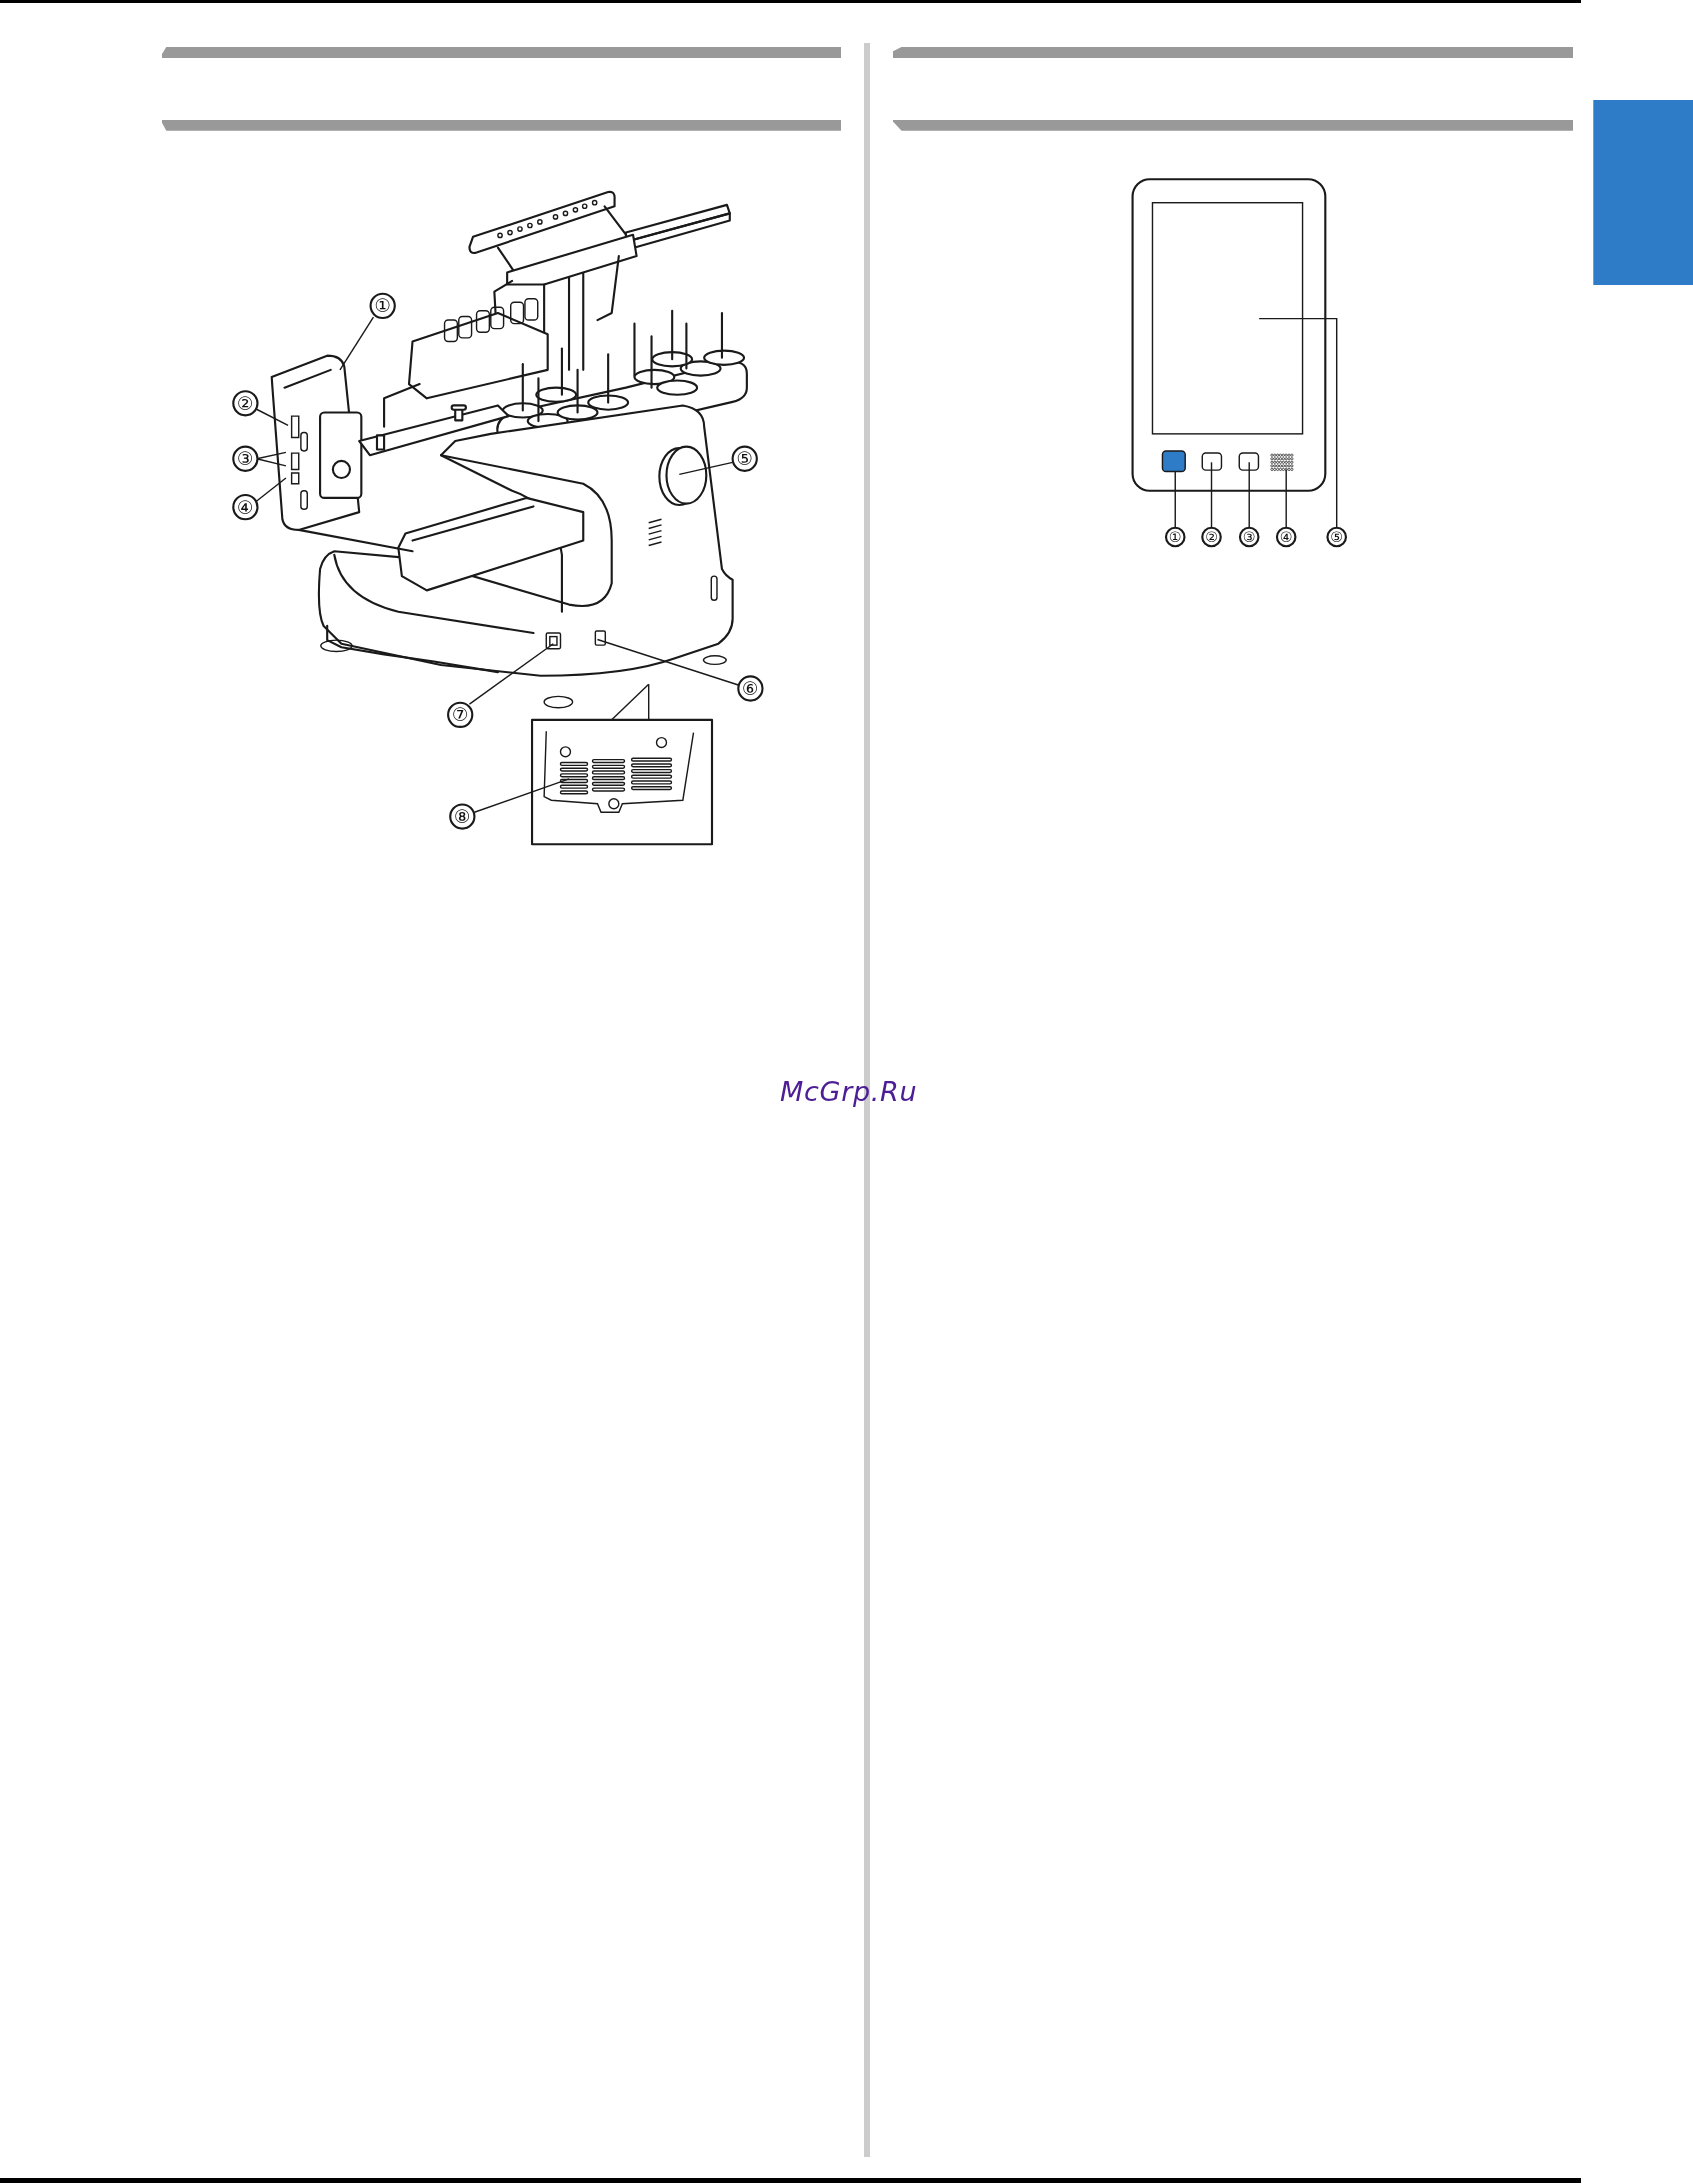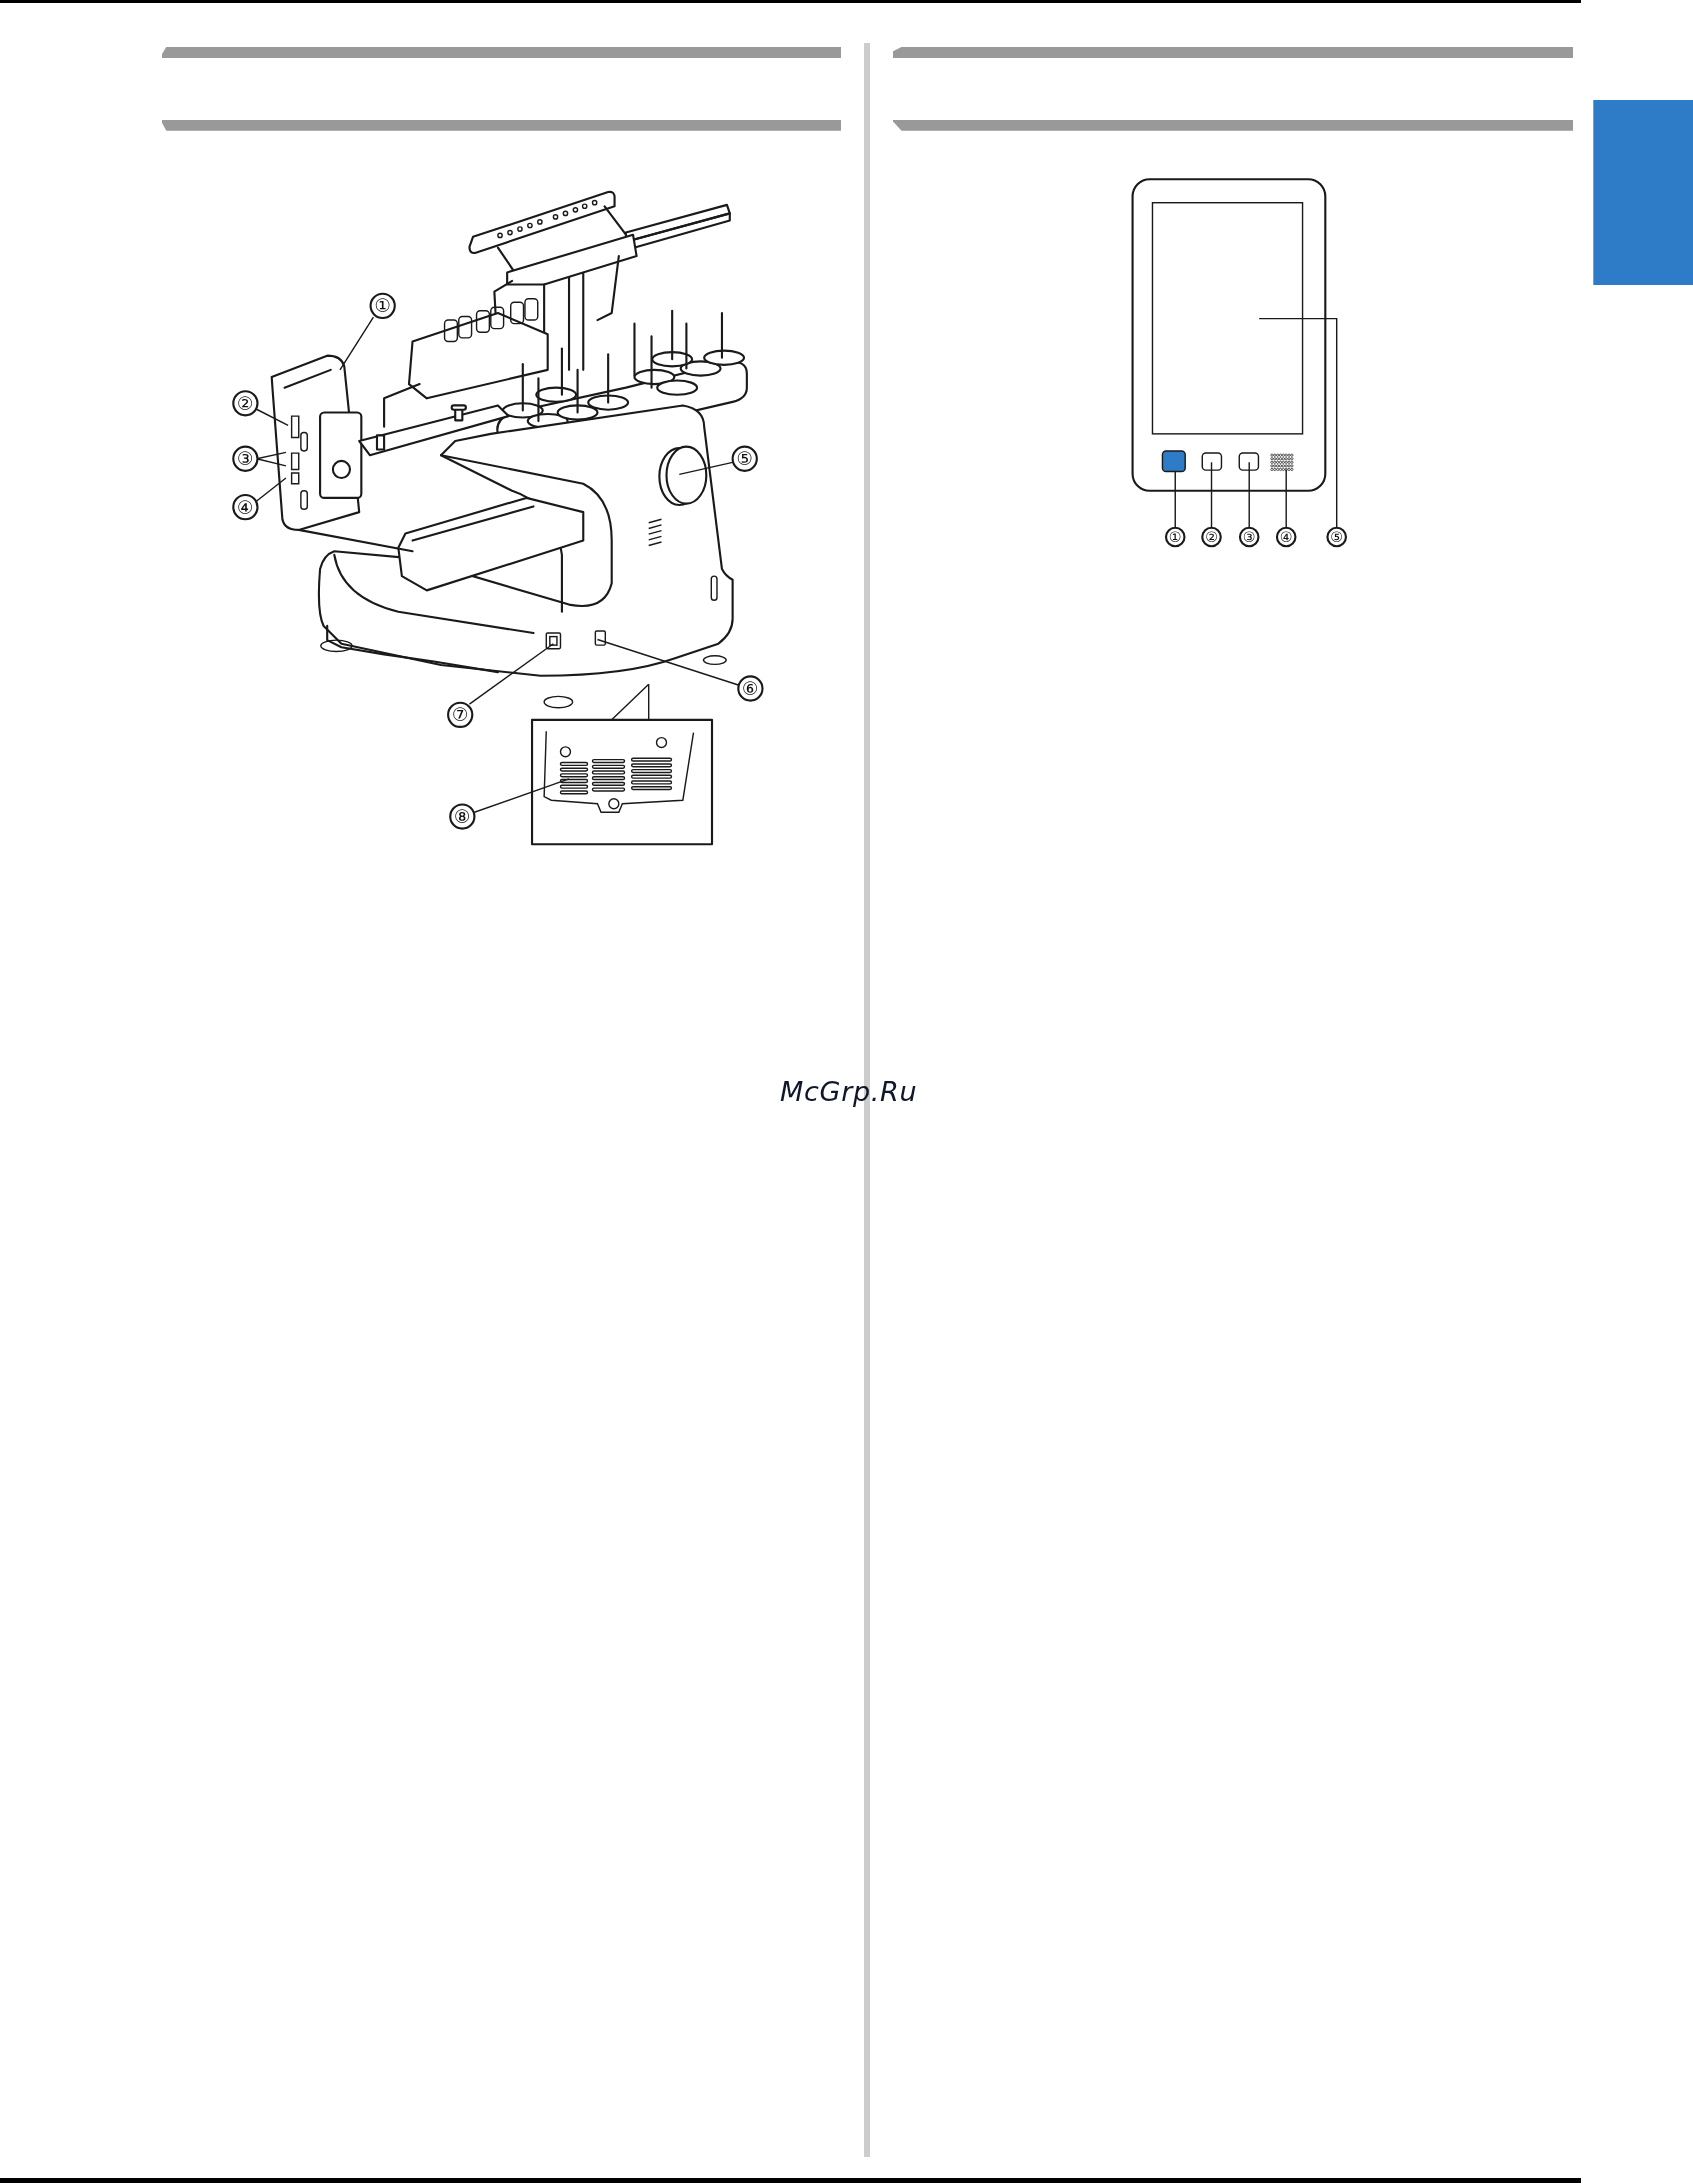--- a/index.html
+++ b/index.html
@@ -11,21 +11,21 @@
   .divider { left: 864px; top: 43px; width: 5.7px; height: 2114px; background: #cccccc; }
   .bar { height: 11.4px; background: #999999; }
   .bar-top-left  { left: 162px;  top: 47px;  width: 679px;  clip-path: polygon(4.3px 0,100% 0,100% 100%,0 100%,0 7.1px); }
   .bar-bot-left  { left: 162px;  top: 120px; width: 679px;  height: 10.7px; clip-path: polygon(0 0,100% 0,100% 100%,4.3px 100%,0 2.8px); }
   .bar-top-right { left: 893px; top: 47px;  width: 680px;  clip-path: polygon(8.5px 0,100% 0,100% 100%,0 100%,0 4.3px); }
   .bar-bot-right { left: 893px; top: 120px; width: 680px;  height: 10.7px; clip-path: polygon(0 0,100% 0,100% 100%,8.5px 100%,0 1.4px); }
   .thumb-tab { left: 1593px; top: 100px; width: 101px; height: 185px; background: #2e7bc8; border-left: 1.4px solid #6aa3dc; }
   .figure { overflow: visible; }
   .callout-text { font-family: "DejaVu Sans", sans-serif; font-size: 26px; fill: #111; text-anchor: middle; dominant-baseline: central; }
   .watermark { left: 780px; top: 1076px; font-family: "DejaVu Sans", sans-serif; font-style: italic;
-               font-size: 27px; color: #0f172a; letter-spacing: 0.7px; white-space: nowrap; }
+               font-size: 27px; color: #4c1d95; letter-spacing: 0.7px; white-space: nowrap; }
   svg .ln { fill: none; stroke: #1a1a1a; stroke-width: 3; stroke-linejoin: round; stroke-linecap: round; }
   svg .ln2 { fill: none; stroke: #1a1a1a; stroke-width: 2; }
   svg .body { fill: #ffffff; stroke: #1a1a1a; stroke-width: 3; stroke-linejoin: round; }
 </style>
 </head>
 <body>
 
 <div class="abs rule-top"></div>
 <div class="abs bar bar-top-left"></div>
 <div class="abs bar bar-bot-left"></div>

